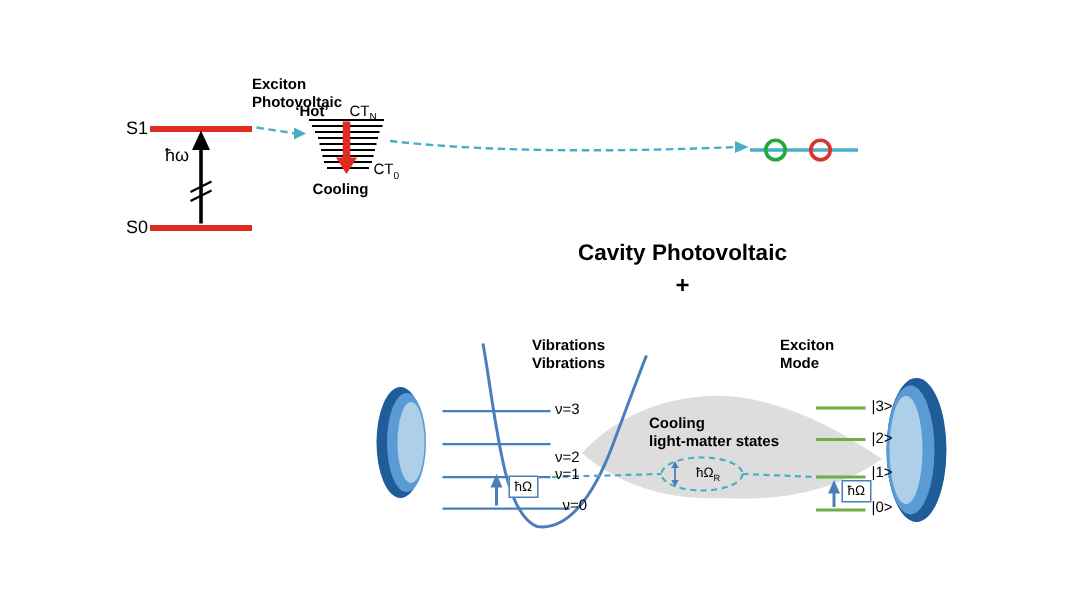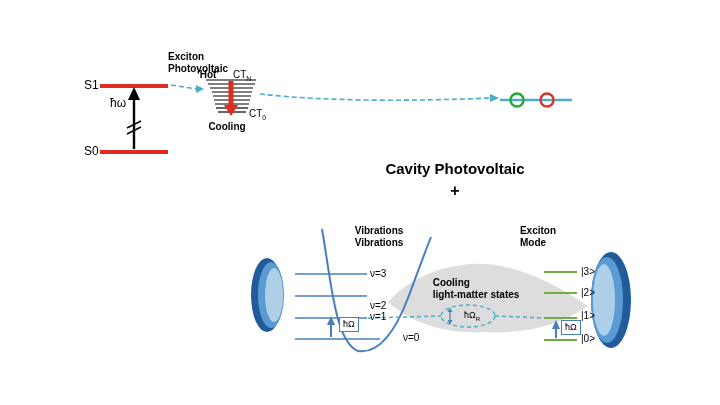--- a/index.html
+++ b/index.html
@@ -165,21 +165,21 @@
   </div>
 
   <div class="lbl center bold f10" style="left:476px;top:277px">
     <span style="display:block">Cooling</span>
     <span style="display:block">light-matter states</span>
   </div>
 
   <div class="lbl f10" style="left:370px;top:268px">ν=3</div>
   <div class="lbl f10" style="left:370px;top:300px">ν=2</div>
   <div class="lbl f10" style="left:370px;top:311px">ν=1</div>
-  <div class="lbl f10" style="left:403px;top:332px">ν=0</div>
+  <div class="lbl f10" style="left:375px;top:332px">ν=0</div>
 
   <div class="lbl f10" style="left:581px;top:266px">|3&gt;</div>
   <div class="lbl f10" style="left:581px;top:287px">|2&gt;</div>
   <div class="lbl f10" style="left:581px;top:310px">|1&gt;</div>
   <div class="lbl f10" style="left:581px;top:333px">|0&gt;</div>
 
   <div class="omega-box" style="left:339px;top:317px">ħΩ</div>
   <div class="omega-box" style="left:561px;top:320px">ħΩ</div>
 
   <div class="lbl" style="left:472px;top:310px;font-size:9px;transform:translateX(-50%)">

